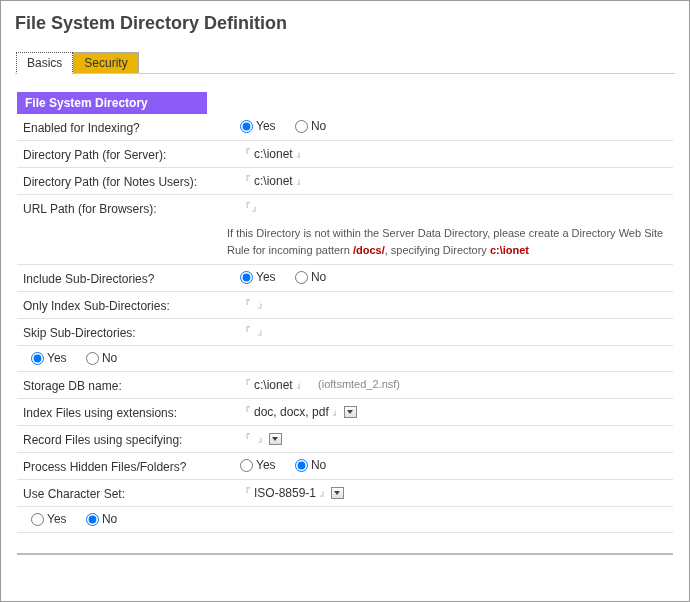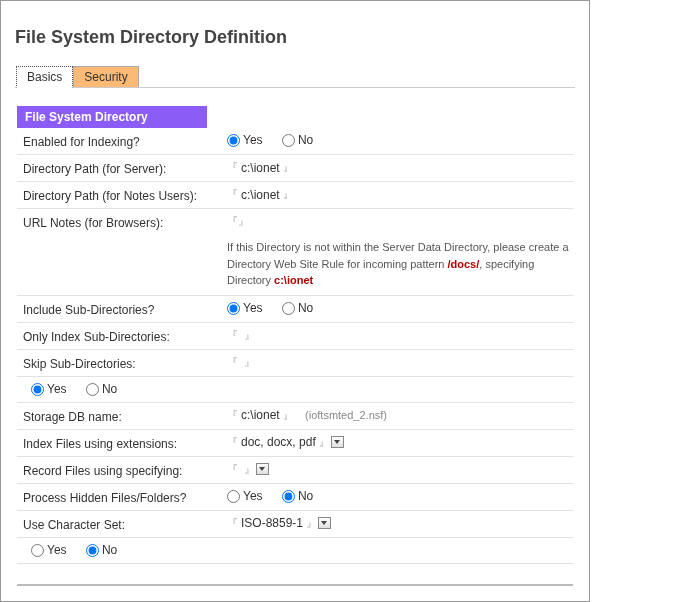--- a/index.html
+++ b/index.html
@@ -5,24 +5,24 @@
   * { box-sizing: border-box; }
   body {
     margin: 0;
     padding: 0;
     font-family: Arial, Helvetica, sans-serif;
     font-size: 12px;
     color: #333;
     background: #fff;
   }
   .outer {
-    width: 590px;
+    width: 690px;
     height: 602px;
     border: 1px solid #999;
-    padding: 22px 14px;
+    padding: 8px 14px;
     position: relative;
   }
   h1 {
     font-size: 18px;
     font-weight: bold;
     color: #444;
     margin: 4px 0 18px 0;
   }
   .tabs {
     border-bottom: 1px solid #ccc;
@@ -32,21 +32,21 @@
     height: 22px;
   }
   .tab {
     padding: 3px 10px;
     border: 1px solid #aaa;
     border-bottom: none;
     font-size: 12px;
     color: #333;
     margin-right: 0px;
     cursor: pointer;
-    background: #fdba74;
+    background: #eab308;
   }
   .tab.active {
     border: 1px dotted #555;
     border-bottom: 1px solid #fff;
     position: relative;
     top: 1px;
     background: #fff;
   }
   .tab-body {
     padding: 18px 2px 4px 2px;
@@ -58,20 +58,21 @@
     padding: 4px 8px;
     width: 190px;
     font-size: 12px;
   }
   .form-row {
     display: flex;
     align-items: flex-start;
     border-bottom: 1px solid #e2e2e2;
     padding: 5px 0 5px 6px;
     min-height: 26px;
+    gap: 13px;
   }
   .form-row.noborder { border-bottom: none; }
   .label-col {
     width: 196px;
     flex-shrink: 0;
     color: #333;
     padding-top: 2px;
   }
   .value-col {
     flex: 1;
@@ -170,21 +171,21 @@
       <div class="value-col">
         <span class="lotus-field">
             <span class="bracket">『</span>
             <span class="field-text">c:\ionet</span>
             <span class="bracket">』</span>
           </span>
       </div>
     </div>
 
     <div class="form-row noborder">
-      <div class="label-col">URL Notes (for Browsers):</div>
+      <div class="label-col">URL Path (for Browsers):</div>
       <div class="value-col">
         <span class="lotus-field">
             <span class="bracket">『</span>
             <span class="bracket">』</span>
           </span>
       </div>
     </div>
     <div class="note">
       <span>If this Directory is not within the Server Data Directory, please create a Directory Web Site Rule for incoming pattern </span><span class="red">/docs/</span><span>, specifying Directory </span><span class="red">c:\ionet</span>
     </div>

